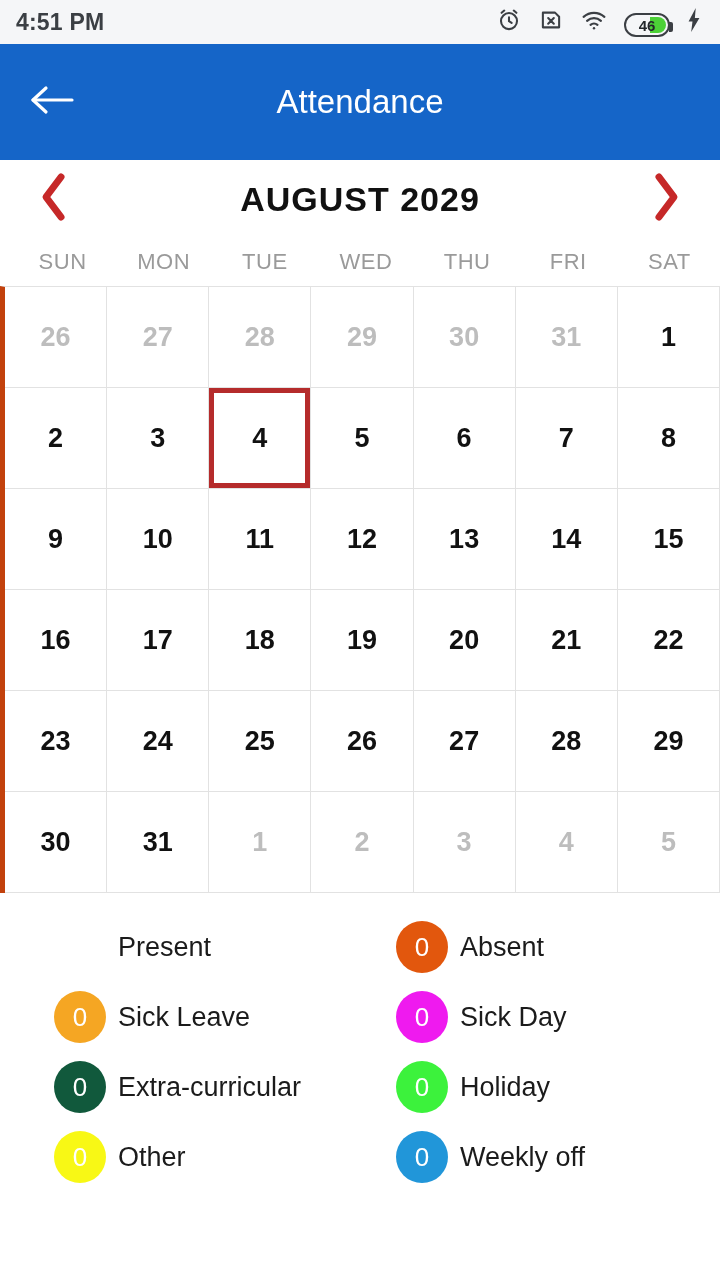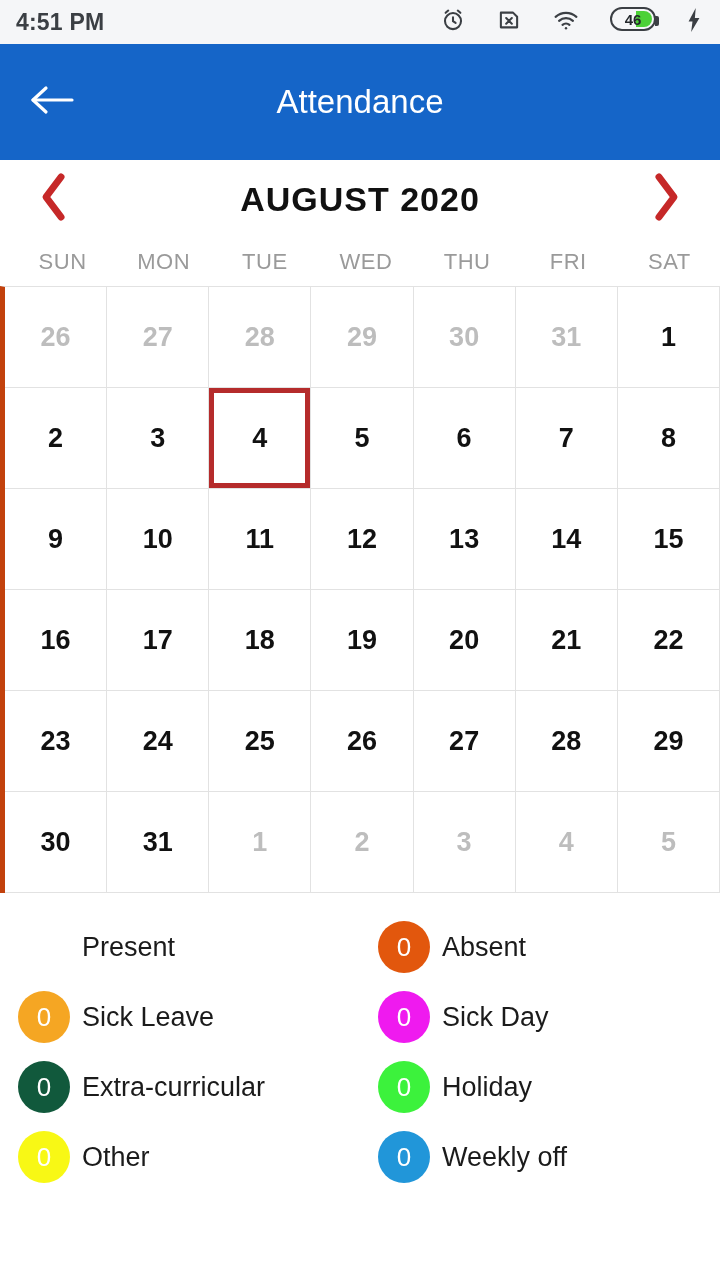--- a/index.html
+++ b/index.html
@@ -15,21 +15,21 @@
     height:44px; width:720px;
     background:#f5f6f8;
     display:flex; align-items:center;
     padding:0 18px 0 16px;
   }
   .status-time{
     font-size:23px; font-weight:bold; color:#3b3f44;
     letter-spacing:.2px;
   }
   .status-icons{
-    margin-left:auto; display:flex; align-items:flex-start; gap:30px;
+    margin-left:auto; display:flex; align-items:flex-end; gap:16px;
   }
   .sicon{ display:block; }
 
   .batt{
     position:relative; width:46px; height:24px;
     border:2.5px solid #3b3f44; border-radius:12px;
     display:flex; align-items:center; justify-content:center;
   }
   .batt:after{
     content:""; position:absolute; right:-5px; top:7px;
@@ -102,20 +102,21 @@
   .cell.selected:before{
     content:""; position:absolute; left:0; top:0; right:0; bottom:0;
     border:5px solid #b52b2b; pointer-events:none;
   }
 
   
   .legend{
     padding:24px 0 0 0;
     display:grid; grid-template-columns:1fr 1fr;
     row-gap:10px;
+    margin-left:36px;
   }
   .leg-item{
     display:flex; align-items:center;
     padding-left:18px; height:60px;
   }
   .leg-badge{
     width:52px; height:52px; border-radius:50%;
     flex:0 0 52px;
     display:flex; align-items:center; justify-content:center;
     font-size:26px; color:#fff; font-weight:normal;
@@ -186,21 +187,21 @@
 
 <div class="month-row">
   <div class="chev">
     <span>
       <svg width="34" height="52" viewBox="0 0 34 52" fill="none" stroke="#c62828" stroke-width="7" stroke-linecap="round" stroke-linejoin="round">
         <path d="M25 6 10 26l15 20"></path>
       </svg>
     </span>
   </div>
 
-  <div class="month-label">AUGUST 2020</div>
+  <div class="month-label">AUGUST 2029</div>
 
   <div class="chev">
     <span>
       <svg width="34" height="52" viewBox="0 0 34 52" fill="none" stroke="#c62828" stroke-width="7" stroke-linecap="round" stroke-linejoin="round">
         <path d="M9 6l15 20-15 20"></path>
       </svg>
     </span>
   </div>
 </div>
 

